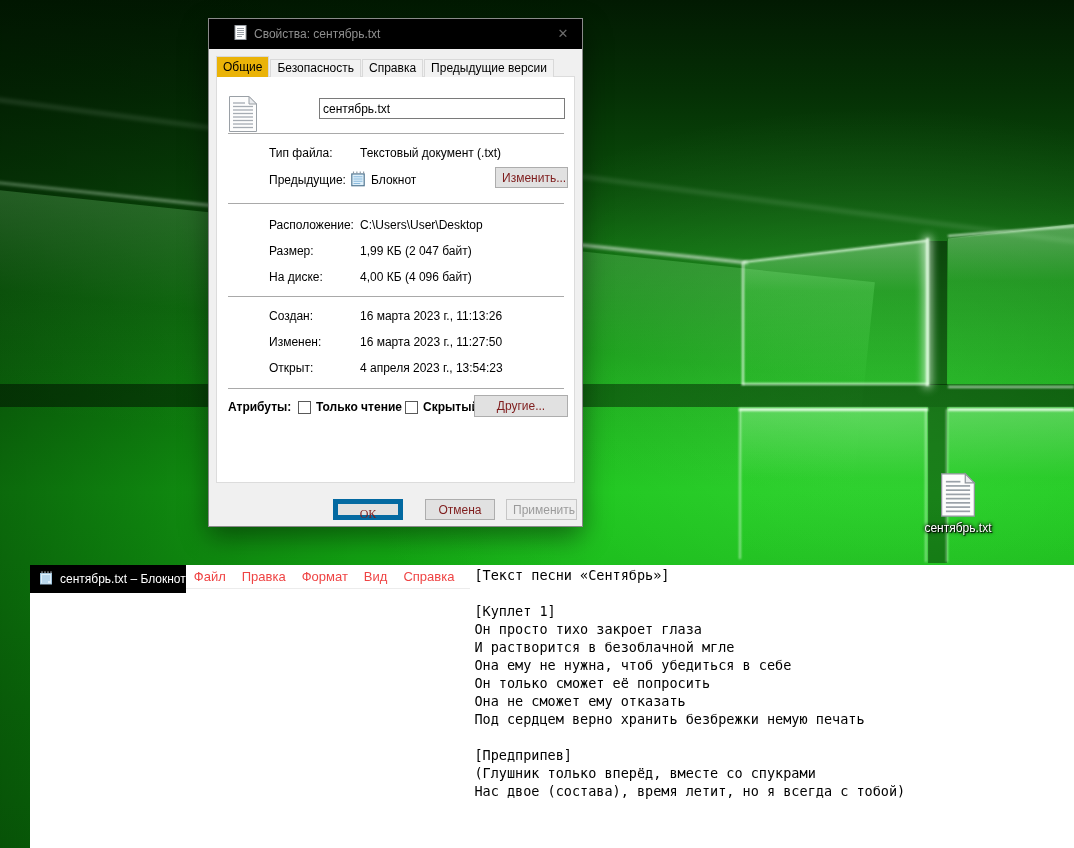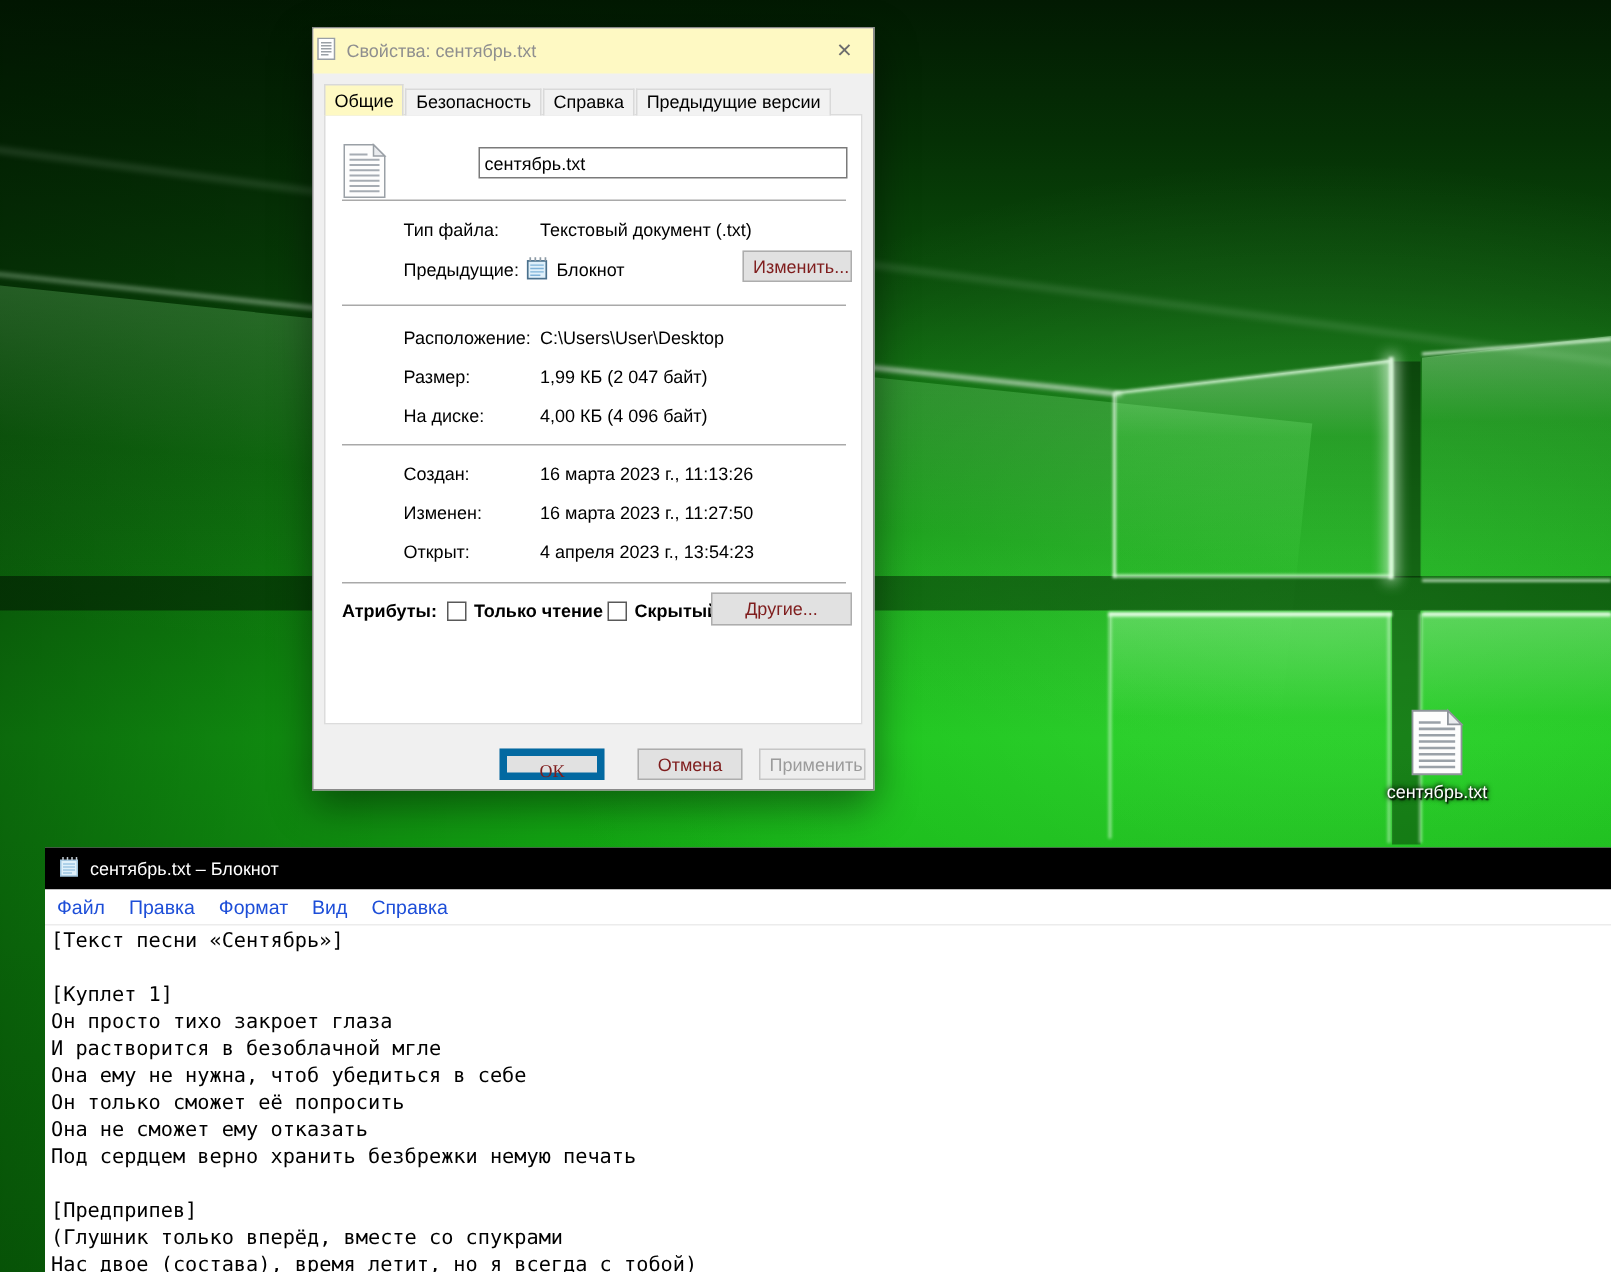--- a/index.html
+++ b/index.html
@@ -55,29 +55,29 @@
   
   .desk-icon{position:absolute;left:906px;top:472px;width:104px;text-align:center;cursor:default;}
   .desk-icon svg{display:block;margin:0 auto;}
   .desk-icon .lbl{margin-top:3px;font-size:12px;color:#fff;
     text-shadow:1px 1px 1px #000, 0 0 4px #000, 0 0 3px #000;}
 
   
   .dialog{position:absolute;left:208px;top:18px;width:375px;height:509px;
     background:#f0f0f0;border:1px solid #8a8a8a;box-sizing:border-box;
     box-shadow:0 10px 26px rgba(0,0,0,0.45);font-size:12px;color:#000;}
-  .dlg-titlebar{position:absolute;left:0;top:0;right:0;height:30px;background:#fef9c3;
-    display:flex;align-items:center;padding-left:2px;}
+  .dlg-titlebar{position:absolute;left:0;top:0;right:0;height:30px;background:#000000;
+    display:flex;align-items:center;padding-left:25px;}
   .dlg-title{color:#8f8f8f;margin-left:7px;}
   .dlg-close{position:absolute;right:9px;top:5px;width:20px;height:20px;
     color:#6d6d6d;font-size:13px;text-align:center;line-height:20px;cursor:pointer;}
   .tabs{position:absolute;left:7px;top:37px;display:flex;align-items:flex-end;z-index:2;}
   .tab{height:18px;line-height:17px;padding:0 6px;background:#f2f2f2;
     border:1px solid #d9d9d9;border-bottom:none;margin-right:1px;box-sizing:border-box;}
-  .tab.active{height:21px;line-height:20px;background:#fef9c3;}
+  .tab.active{height:21px;line-height:20px;background:#eab308;}
   .tabpage{position:absolute;left:7px;top:57px;width:359px;height:407px;
     background:#fff;border:1px solid #dcdcdc;box-sizing:border-box;z-index:1;}
   .bigicon{position:absolute;left:11px;top:18px;}
   .fname{position:absolute;left:102px;top:21px;width:238px;height:19px;
     border:1px solid #7a7a7a;font-family:"Liberation Sans",sans-serif;font-size:12px;
     padding:0 3px;color:#000;background:#fff;}
   .sep{position:absolute;left:11px;width:336px;height:1px;background:#a9a9a9;}
   .sep1{top:56px}.sep2{top:126px}.sep3{top:219px}.sep4{top:311px}
   .frow{position:absolute;left:11px;height:16px;line-height:16px;white-space:nowrap;margin-left:41px;}
   .frow .val{position:absolute;left:91px;white-space:nowrap;}
@@ -96,26 +96,26 @@
   .cbl1{position:absolute;left:88px;}
   .cb2{position:absolute;left:177px;top:1px;}
   .cbl2{position:absolute;left:195px;}
   .dlg-btn{position:absolute;top:480px;width:70px;height:21px;line-height:19px;}
   .btn-ok{left:124px;border:5px solid #0369a1;font-family:Liberation Serif, serif;}
   .btn-cancel{left:216px;}
   .btn-apply{left:297px;width:71px;color:#9b9b9b;border:1px solid #c6c6c6;background:#eeeeee;cursor:default;}
 
   
   .notepad{position:absolute;left:30px;top:565px;width:1044px;height:283px;
-    background:#fff;display:flex;flex-direction:column;}
+    background:#fff;display:flex;flex-direction:row;}
   .np-titlebar{height:28px;background:#000;color:#fff;display:flex;align-items:center;
     padding-left:8px;font-size:12px;flex:0 0 auto;}
   .np-title{margin-left:6px;}
   .np-menubar{height:23px;display:flex;align-items:center;padding-left:8px;
-    font-size:13px;color:#1d4ed8;border-bottom:1px solid #ececec;flex:0 0 auto;background:#fff;}
+    font-size:13px;color:#ef4444;border-bottom:1px solid #ececec;flex:0 0 auto;background:#fff;}
   .np-menu-item{margin-right:16px;cursor:default;}
   .np-text{flex:1;margin:0;padding:1px 0 0 4px;font-family:"DejaVu Sans Mono",monospace;
     font-size:13.5px;line-height:18px;white-space:pre;color:#000;overflow:hidden;}
 </style>
 </head>
 <body>
 
 <div class="desktop">
 
   <div class="wallpaper">

